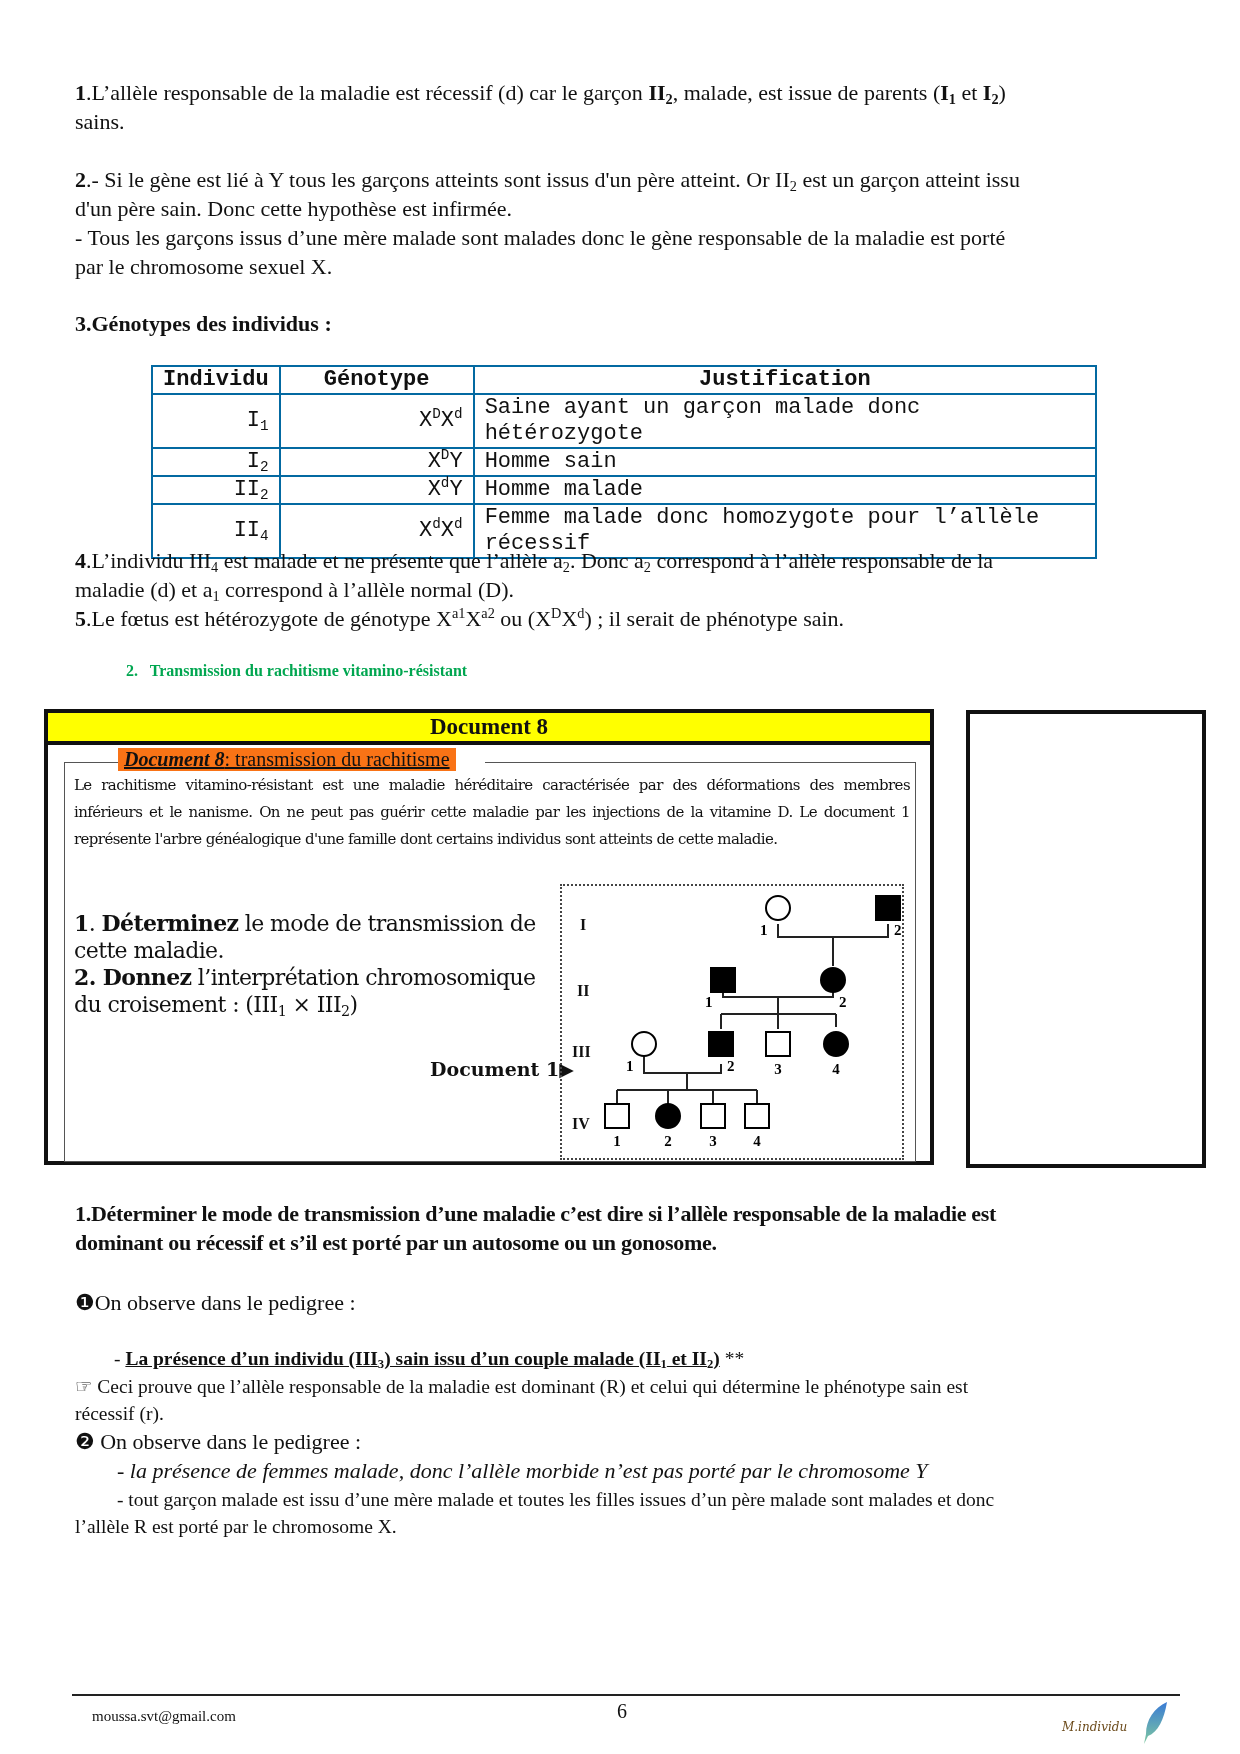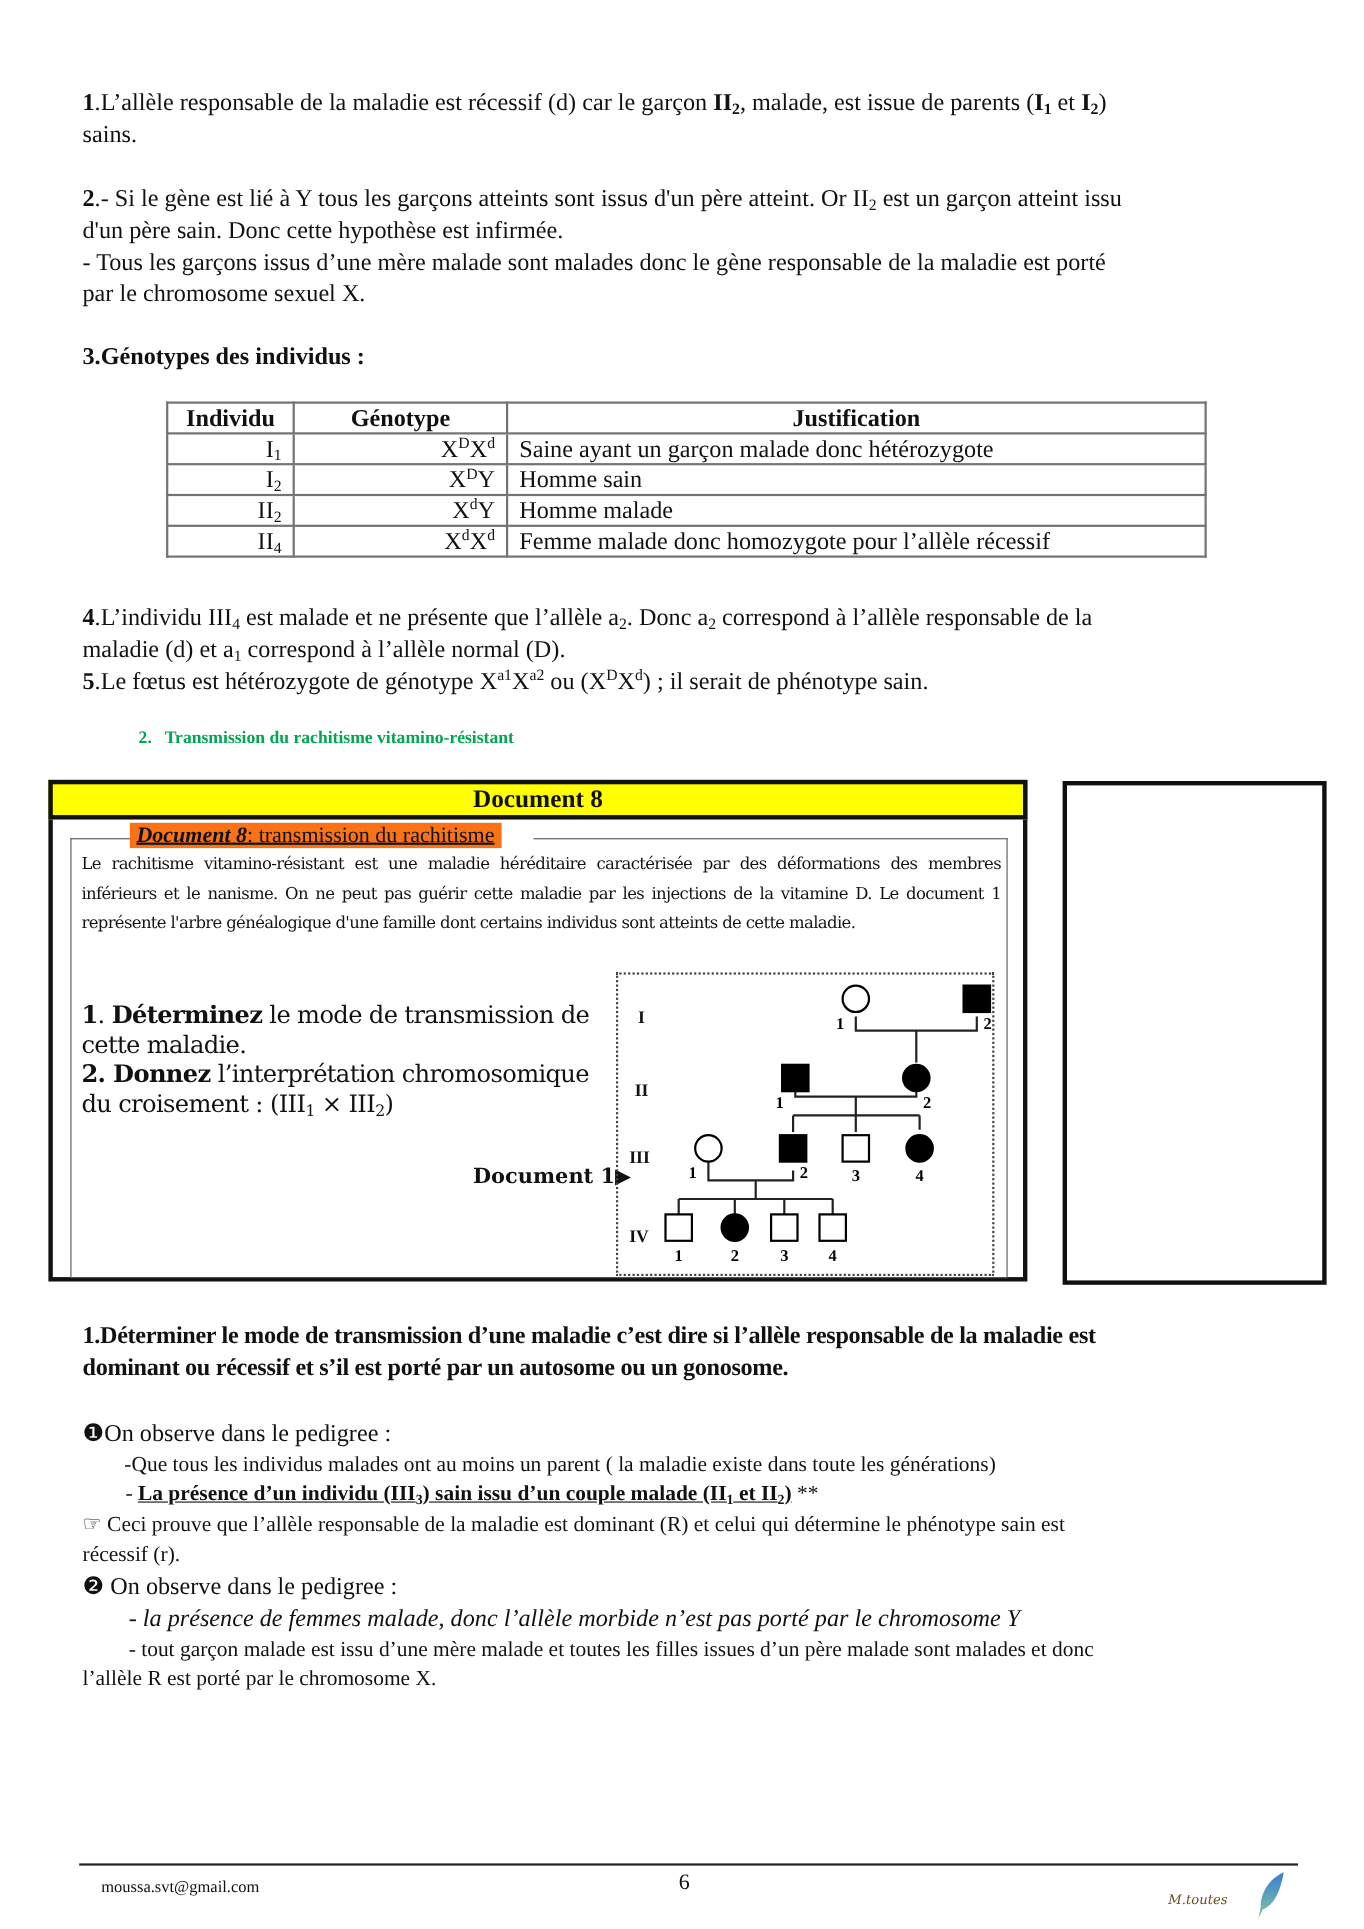--- a/index.html
+++ b/index.html
@@ -7,21 +7,21 @@
          font-family:"Liberation Serif", serif; color:#111; }
   .abs { position:absolute; }
   .p { font-size:22px; line-height:29px; }
   .b { font-weight:bold; }
   sub { font-size:0.65em; vertical-align:-0.25em; line-height:0; }
   sup { font-size:0.65em; vertical-align:0.55em; line-height:0; }
 
   
   table.gt { position:absolute; left:151px; top:365px; width:946px;
     border-collapse:collapse; font-size:22px; }
-  table.gt td, table.gt th { border:2px solid #737373; padding:0 10px; height:26px; line-height:26px; }
+  table.gt td, table.gt th { border:2px solid #0369a1; padding:0 10px; height:26px; line-height:26px;font-family:Liberation Mono, monospace; }
   table.gt th { font-weight:bold; text-align:center; }
   table.gt td.c { text-align:right; }
   table.gt td.l { text-align:left; }
 
   .green { color:#00a650; font-weight:bold; font-size:16px; }
 
   
   .docbox { left:44px; top:709px; width:890px; height:456px; border:4px solid #111; box-sizing:border-box; }
   .dochead { left:44px; top:709px; width:890px; height:36px; background:#ffff00; border:4px solid #111;
     box-sizing:border-box; text-align:center; font-weight:bold; font-size:23px; line-height:28px; }
@@ -166,42 +166,42 @@
 
 <div class="abs p b" style="left:75px; top:1199px; width:1110px; letter-spacing:-0.3px;">
   <span>1.Déterminer le mode de transmission d’une maladie c’est dire si l’allèle responsable de la maladie est</span><br>
   <span>dominant ou récessif et s’il est porté par un autosome ou un gonosome.</span>
 </div>
 
 <div class="abs p" style="left:75px; top:1288px; width:1110px;">
   <span>❶</span><span>On observe dans le pedigree :</span>
 </div>
 <div class="abs" style="left:113px; top:1318px; width:1080px; font-size:19.5px; line-height:27px;">
-  <span>-Que tous les individus malades ont au moins un parent ( la maladie existe dans toute les générations)</span><br>
+  <br>
   <span style="margin-left:1px">- </span><span style="font-weight:bold; text-decoration:underline;"><span>La présence d’un individu (III</span><sub>3</sub><span>) sain issu d’un couple malade (II</span><sub>1</sub><span> et II</span><sub>2</sub><span>)</span></span><span> **</span>
 </div>
 
 <div class="abs" style="left:75px; top:1373px; width:1110px; font-size:19.5px; line-height:27px;">
   <span>☞</span><span> Ceci prouve que l’allèle responsable de la maladie est dominant (R) et celui qui détermine le phénotype sain est</span><br>
   <span>récessif (r).</span>
 </div>
 
 <div class="abs p" style="left:75px; top:1427px; width:1110px;">
   <span>❷</span><span> On observe dans le pedigree :</span>
 </div>
 <div class="abs p" style="left:117px; top:1456px; width:1080px;font-style:italic;">- la présence de femmes malade, donc l’allèle morbide n’est pas porté par le chromosome Y</div>
 <div class="abs" style="left:75px; top:1486px; width:1110px; font-size:19.5px; line-height:27px;">
   <span style="margin-left:42px">- tout garçon malade est issu d’une mère malade et toutes les filles issues d’un père malade sont malades et donc</span><br>
   <span>l’allèle R est porté par le chromosome X.</span>
 </div>
 
 <div class="abs footer-line"></div>
 <div class="abs" style="left:92px; top:1708px; font-size:15px;">moussa.svt@gmail.com</div>
 <div class="abs" style="left:617px; top:1700px; font-size:20px;">6</div>
-<div class="abs" style="left:1062px; top:1720px; font-size:12px; font-style:italic; color:#6b4a1a; font-family:'DejaVu Serif', serif;">M.toutes</div>
+<div class="abs" style="left:1062px; top:1720px; font-size:12px; font-style:italic; color:#6b4a1a; font-family:'DejaVu Serif', serif;">M.individu</div>
 <svg class="abs" style="left:1140px; top:1700px;" width="30" height="46">
   <defs>
       <linearGradient id="fq" x1="0" y1="0" x2="0" y2="1">
         <stop offset="0" stop-color="#3a7bd5"></stop>
         <stop offset="1" stop-color="#7ec8a0"></stop>
       </linearGradient>
     </defs>
   <path d="M27 2 C14 8 6 20 6 34 L4 44 L8 36 C18 32 24 20 27 2 Z" fill="url(#fq)"></path>
 </svg>
 

